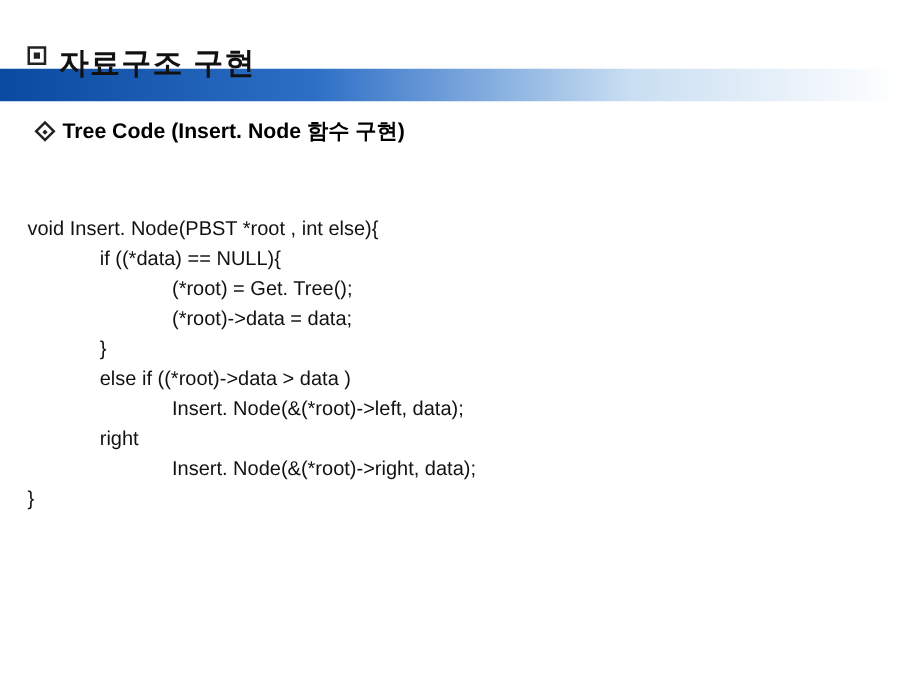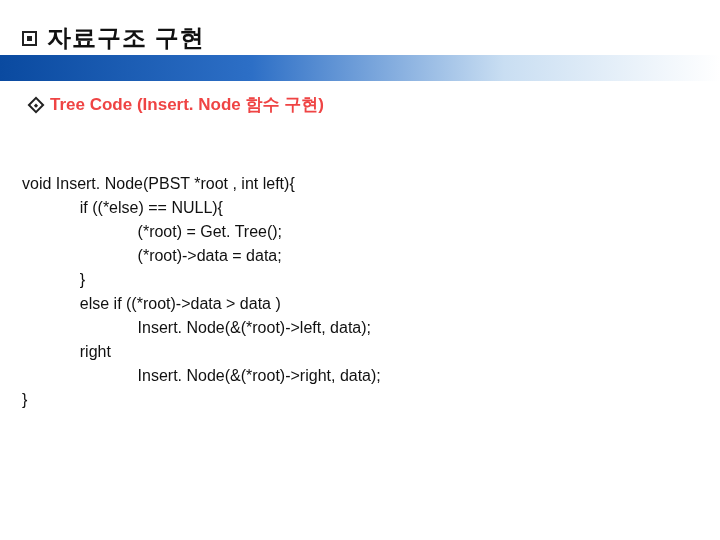--- a/index.html
+++ b/index.html
@@ -45,20 +45,21 @@
   .square-bullet-inner {
     width: 5px;
     height: 5px;
     background: #222;
   }
   .title-text {
     font-size: 24px;
     font-weight: 700;
     color: #111;
     letter-spacing: 1px;
+    margin-top: 12px;
   }
   .sub-row {
     position: absolute;
     left: 30px;
     top: 93px;
     display: flex;
     align-items: center;
     gap: 8px;
   }
   .diamond-bullet {
@@ -72,21 +73,21 @@
     justify-content: center;
   }
   .diamond-bullet-inner {
     width: 3px;
     height: 3px;
     background: #222;
   }
   .sub-text {
     font-size: 17px;
     font-weight: 600;
-    color: #ef4444;
+    color: #000000;
   }
   .code-area {
     position: absolute;
     left: 22px;
     top: 172px;
     width: 660px;
     font-size: 16px;
     line-height: 1.5;
     color: #111;
     font-family: "Malgun Gothic", "Apple SD Gothic Neo", sans-serif;
@@ -107,22 +108,22 @@
     <span class="title-text">자료구조 구현</span>
   </div>
 
   <div class="sub-row">
     <span class="diamond-bullet">
       <span class="diamond-bullet-inner"></span>
     </span>
     <span class="sub-text">Tree Code (Insert. Node 함수 구현)</span>
   </div>
 
-  <div class="code-area"><span>void Insert. Node(PBST *root , int left){</span>
-<span>             if ((*else) == NULL){</span>
+  <div class="code-area"><span>void Insert. Node(PBST *root , int else){</span>
+<span>             if ((*data) == NULL){</span>
 <span>                          (*root) = Get. Tree();</span>
 <span>                          (*root)-&gt;data = data;</span>
 <span>             }</span>
 <span>             else if ((*root)-&gt;data &gt; data )</span>
 <span>                          Insert. Node(&amp;(*root)-&gt;left, data);</span>
 <span>             right</span>
 <span>                          Insert. Node(&amp;(*root)-&gt;right, data);</span>
 <span>}</span></div>
 
 </div>

